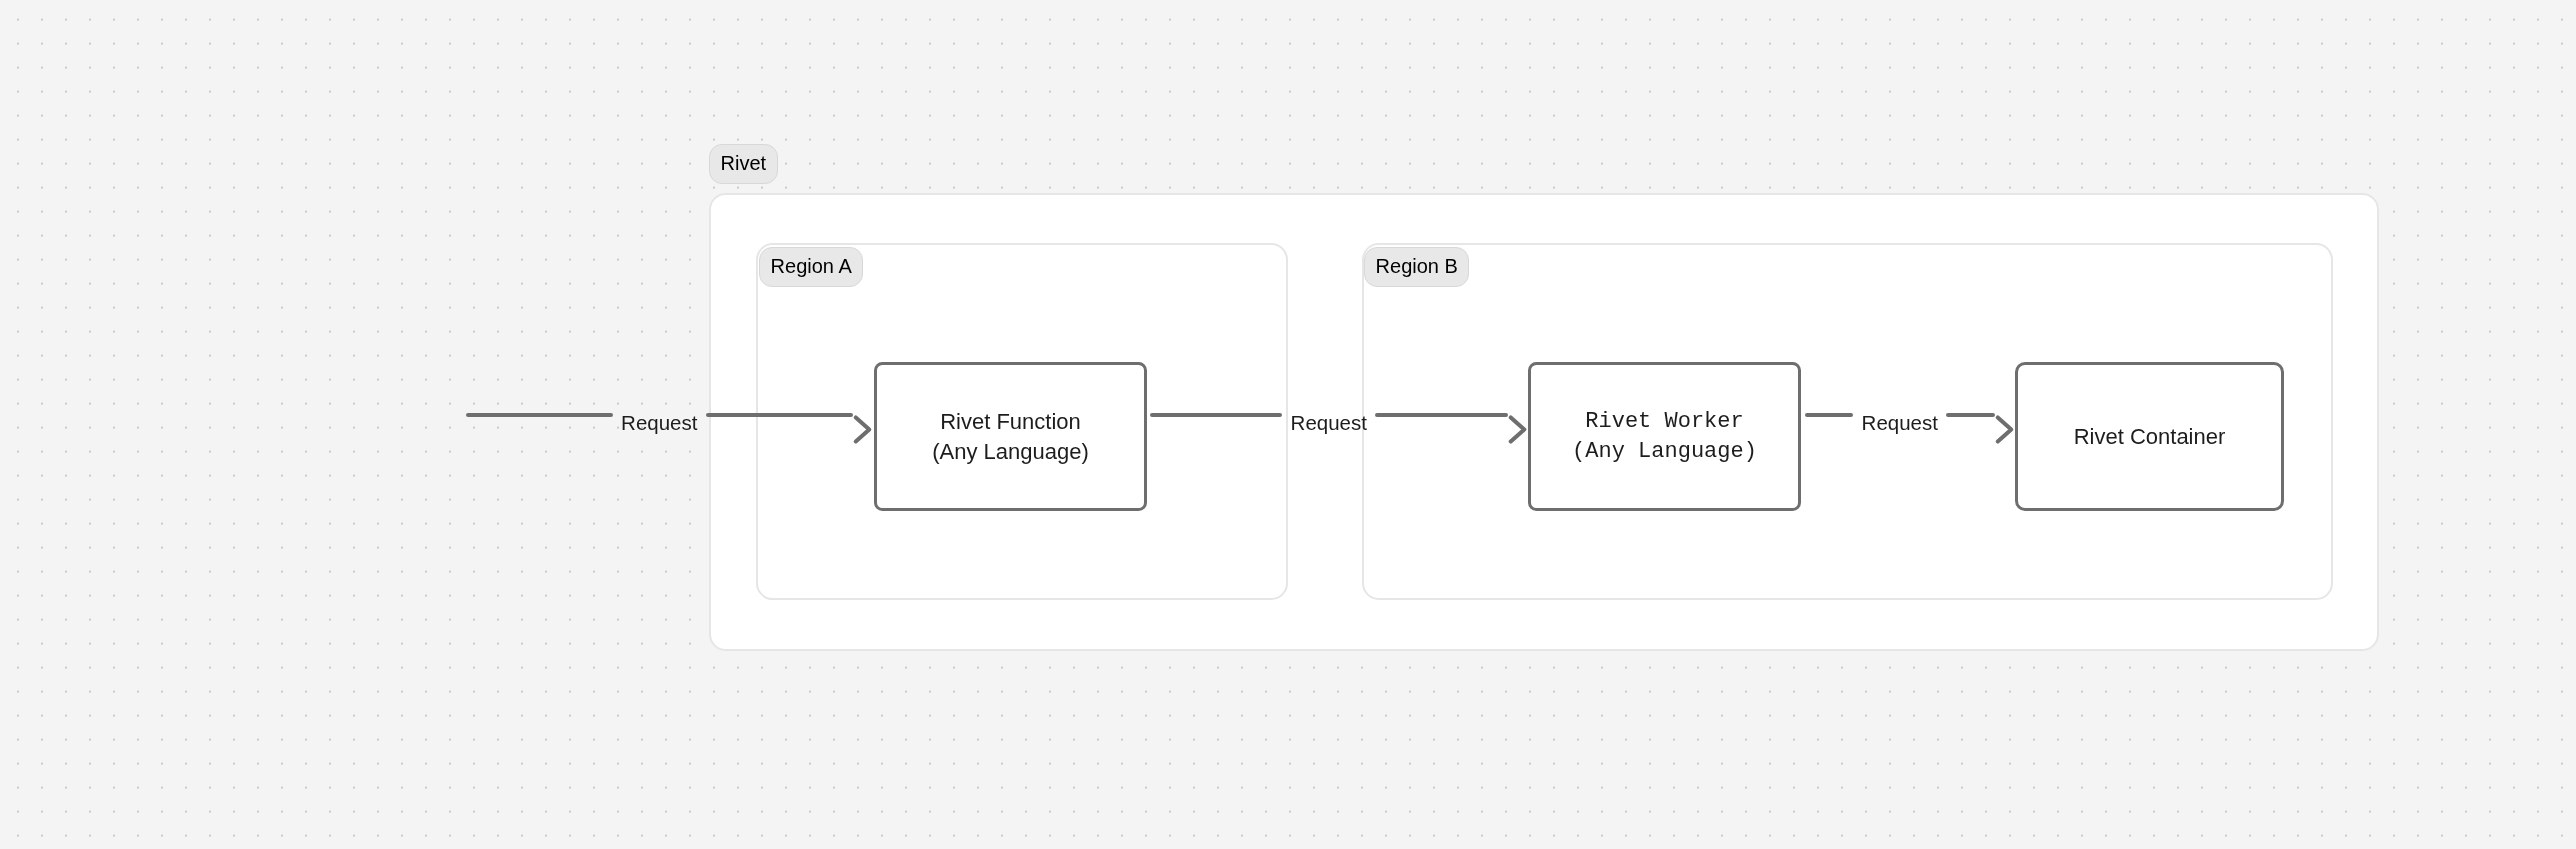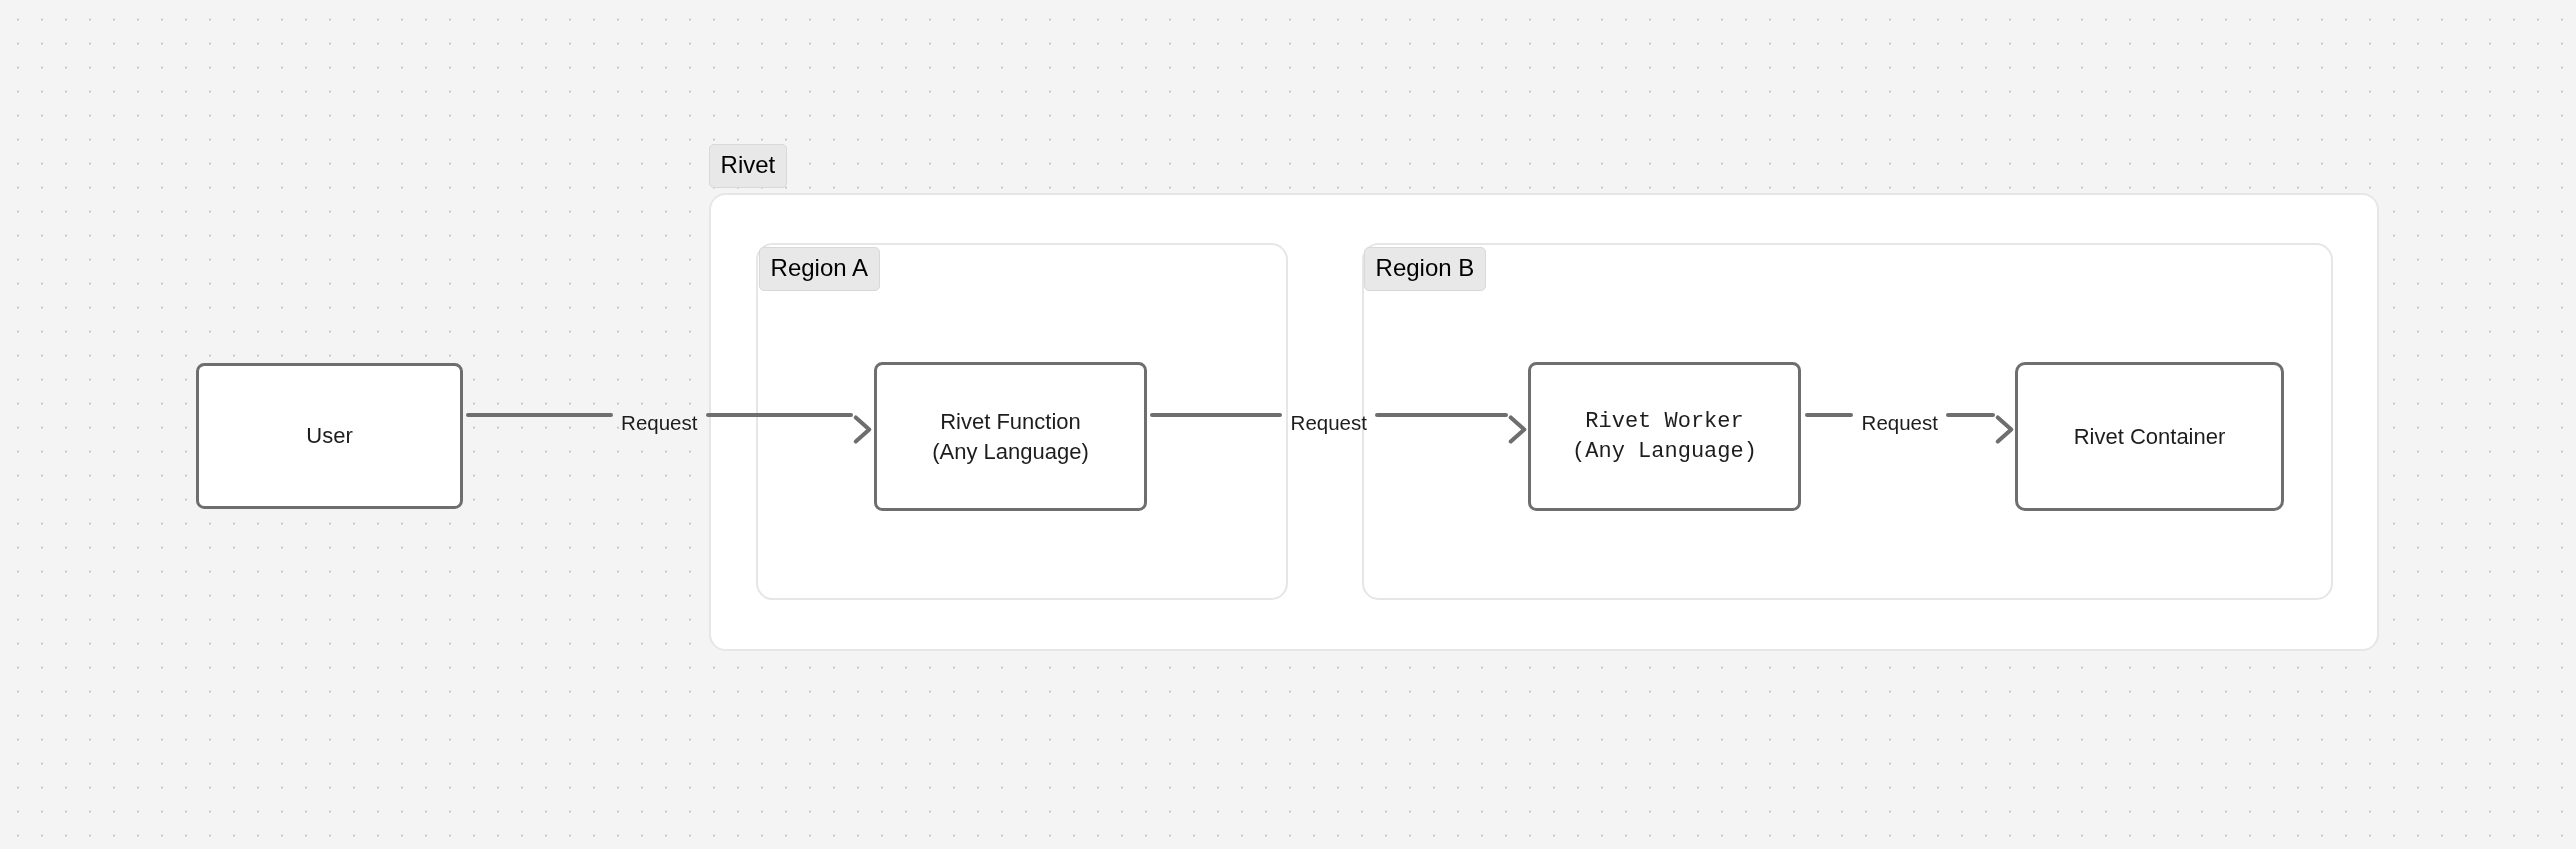--- a/index.html
+++ b/index.html
@@ -52,23 +52,23 @@
     box-sizing: border-box;
   }
   .group.outer { z-index: 1; }
   .group.region { z-index: 2; }
 
   
   .badge {
     position: absolute;
     background: #e8e8e8;
     border: 1.5px solid #d8d8d8;
-    border-radius: 5px;
+    border-radius: 13px;
     color: #000000;
-    font-size: 24px;
+    font-size: 20px;
     line-height: 1;
     padding: 8.3px 10.6px 10px;
     white-space: nowrap;
     box-sizing: border-box;
     z-index: 5;
   }
 
   
   .edge {
     position: absolute;
@@ -110,23 +110,20 @@
   <div class="badge" style="left:709px; top:144px;">Rivet</div>
 
   <div class="group region" style="left:756px; top:243px; width:532px; height:357px;"></div>
 
   <div class="badge" style="left:759px; top:247px;">Region A</div>
 
   <div class="group region" style="left:1362px; top:243px; width:971px; height:357px;"></div>
 
   <div class="badge" style="left:1364px; top:247px;">Region B</div>
 
-  <div class="node" style="left:196px; top:363px; width:267px; height:146px;">
-    <span>User</span>
-  </div>
 
   <div class="node" style="left:874px; top:362px; width:273px; height:149px;">
     <span>Rivet Function</span>
     <span class="line2">(Any Language)</span>
   </div>
 
   <div class="node" style="left:1528px; top:362px; width:273px; height:149px;font-family:Liberation Mono, monospace;">
     <span>Rivet Worker</span>
     <span class="line2">(Any Language)</span>
   </div>

